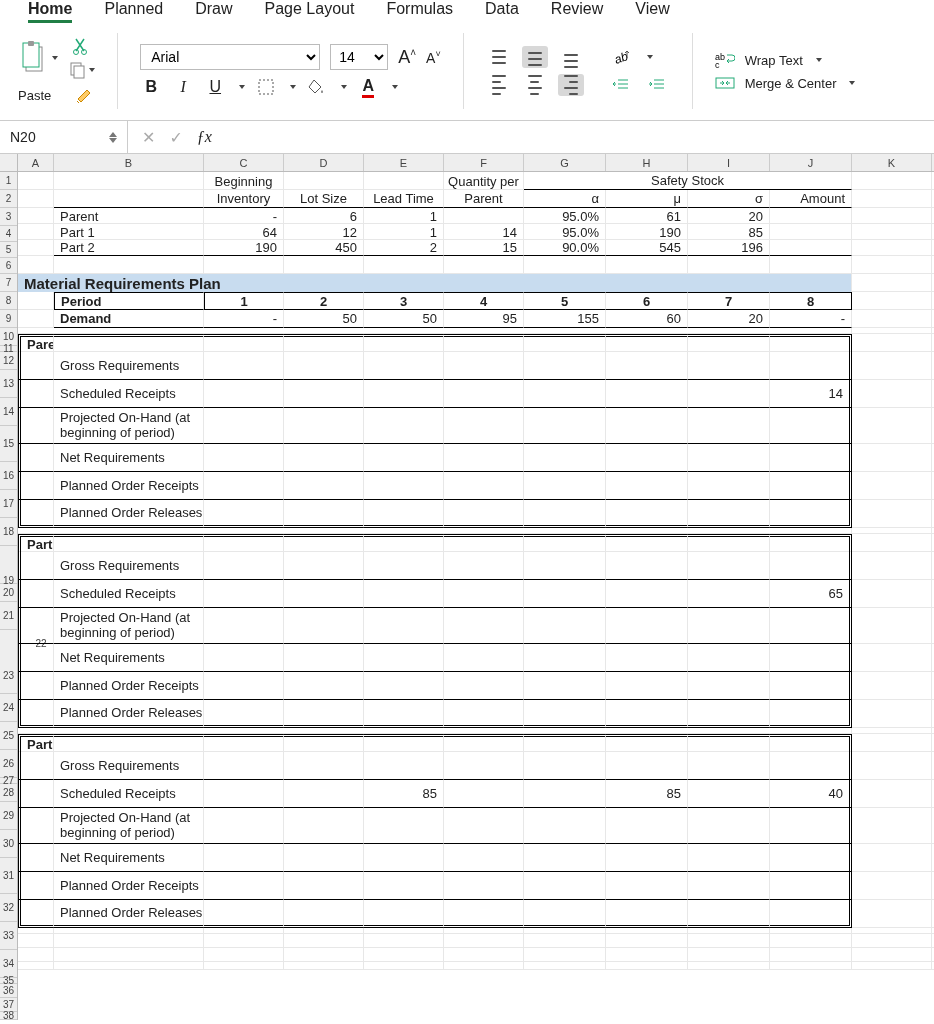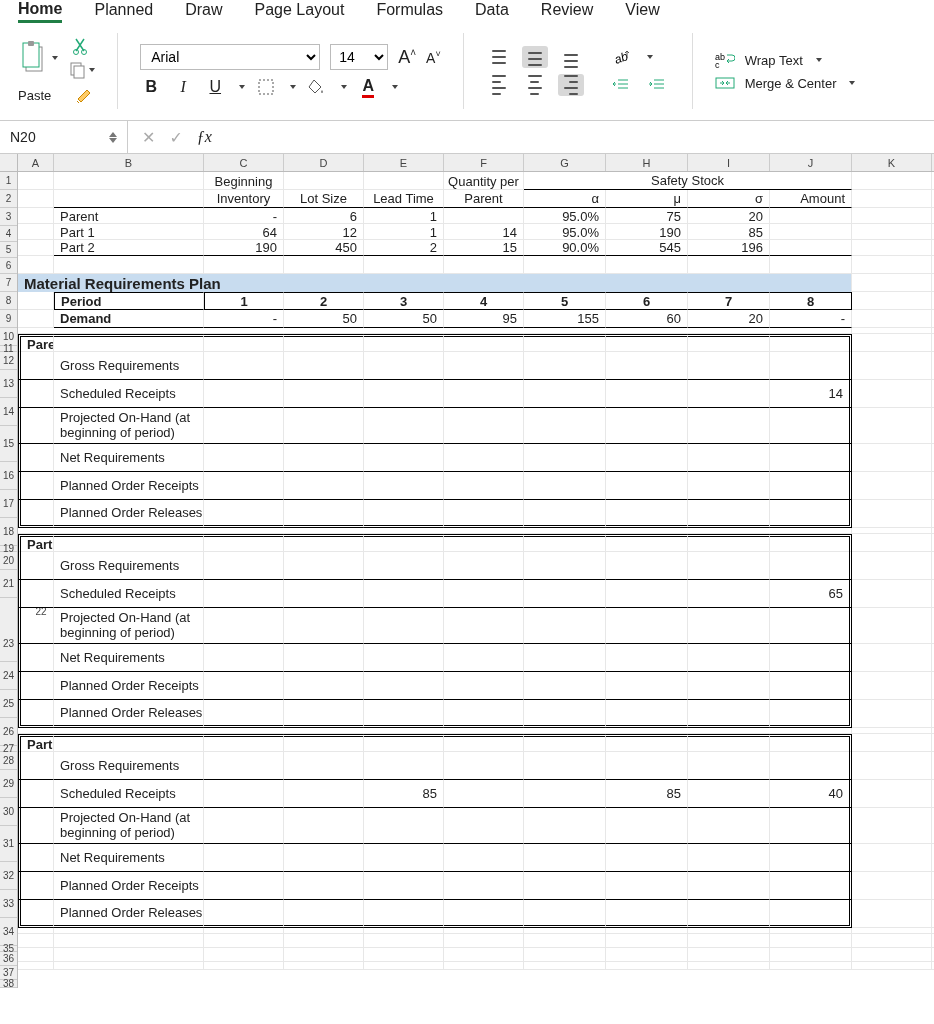--- a/index.html
+++ b/index.html
@@ -1,17 +1,17 @@
 <!DOCTYPE html>
 <html><head>
 <meta charset="utf-8">
 <style>
 html,body{margin:0;padding:0;font-family:-apple-system,Helvetica,Arial,sans-serif;font-size:13px;color:#222;background:#fff;overflow:hidden;width:934px;height:1024px}
 div{box-sizing:border-box}
-.tabs{display:flex;gap:32px;padding:0 18px;align-items:center;height:22px}
+.tabs{display:flex;gap:32px;padding:0 28px;align-items:flex-start;height:22px}
 .tab{font-size:16px;font-weight:500;cursor:pointer;padding-bottom:2px}
 .tab.active{font-weight:700;border-bottom:3px solid #207f46}
 .ribbon{display:flex;align-items:center;height:98px;padding:6px 10px;gap:10px}
 .rgroup{display:flex;flex-direction:column;gap:6px;height:86px;justify-content:center;padding:0 8px}
 .rsep{width:1px;height:76px;background:#ddd;margin:0 4px}
 .rrow{display:flex;align-items:center;gap:10px}
 .iconbtn{display:inline-flex;align-items:center;justify-content:center;cursor:pointer}
 svg{display:block}
 .caret{width:0;height:0;border-left:3px solid transparent;border-right:3px solid transparent;border-top:4px solid #444;display:inline-block;margin-left:3px}
 select.font{width:180px;height:26px;border:1px solid #bbb;background:#fff;font-size:14px;padding:0 6px}
@@ -284,21 +284,21 @@
         <div class="rh" style="height: 18px;">9</div>
         <div class="rh" style="height: 18px;">10</div>
         <div class="rh" style="height: 6px;">11</div>
         <div class="rh" style="height: 18px;">12</div>
         <div class="rh" style="height: 28px;">13</div>
         <div class="rh" style="height: 28px;">14</div>
         <div class="rh" style="height: 36px;">15</div>
         <div class="rh" style="height: 28px;">16</div>
         <div class="rh" style="height: 28px;">17</div>
         <div class="rh" style="height: 28px;">18</div>
-        <div class="rh" style="height: 6px;">19</div>
+        <div class="rh" style="height: 6px; margin-top: 32px;">19</div>
         <div class="rh" style="height: 18px;">20</div>
         <div class="rh" style="height: 28px;">21</div>
         <div class="rh" style="height: 28px; margin-left: 41px;">22</div>
         <div class="rh" style="height: 36px;">23</div>
         <div class="rh" style="height: 28px;">24</div>
         <div class="rh" style="height: 28px;">25</div>
         <div class="rh" style="height: 28px;">26</div>
         <div class="rh" style="height: 6px;">27</div>
         <div class="rh" style="height: 18px;">28</div>
         <div class="rh" style="height: 28px;">29</div>
@@ -337,21 +337,21 @@
           <div class="cell " style="width: 80px; height: 18px;"></div>
         </div>
         <div class="row" style="height: 16px;">
           <div class="cell " style="width: 36px; height: 16px;"></div>
           <div class="cell " style="width: 150px; height: 16px;">Parent</div>
           <div class="cell rt" style="width: 80px; height: 16px;">-</div>
           <div class="cell rt" style="width: 80px; height: 16px;">6</div>
           <div class="cell rt" style="width: 80px; height: 16px;">1</div>
           <div class="cell rt" style="width: 80px; height: 16px;"></div>
           <div class="cell rt" style="width: 82px; height: 16px;">95.0%</div>
-          <div class="cell rt" style="width: 82px; height: 16px;">75</div>
+          <div class="cell rt" style="width: 82px; height: 16px;">61</div>
           <div class="cell rt" style="width: 82px; height: 16px;">20</div>
           <div class="cell rt" style="width: 82px; height: 16px;"></div>
           <div class="cell " style="width: 80px; height: 16px;"></div>
         </div>
         <div class="row" style="height: 16px;">
           <div class="cell " style="width: 36px; height: 16px;"></div>
           <div class="cell " style="width: 150px; height: 16px;">Part 1</div>
           <div class="cell rt" style="width: 80px; height: 16px;">64</div>
           <div class="cell rt" style="width: 80px; height: 16px;">12</div>
           <div class="cell rt" style="width: 80px; height: 16px;">1</div>

